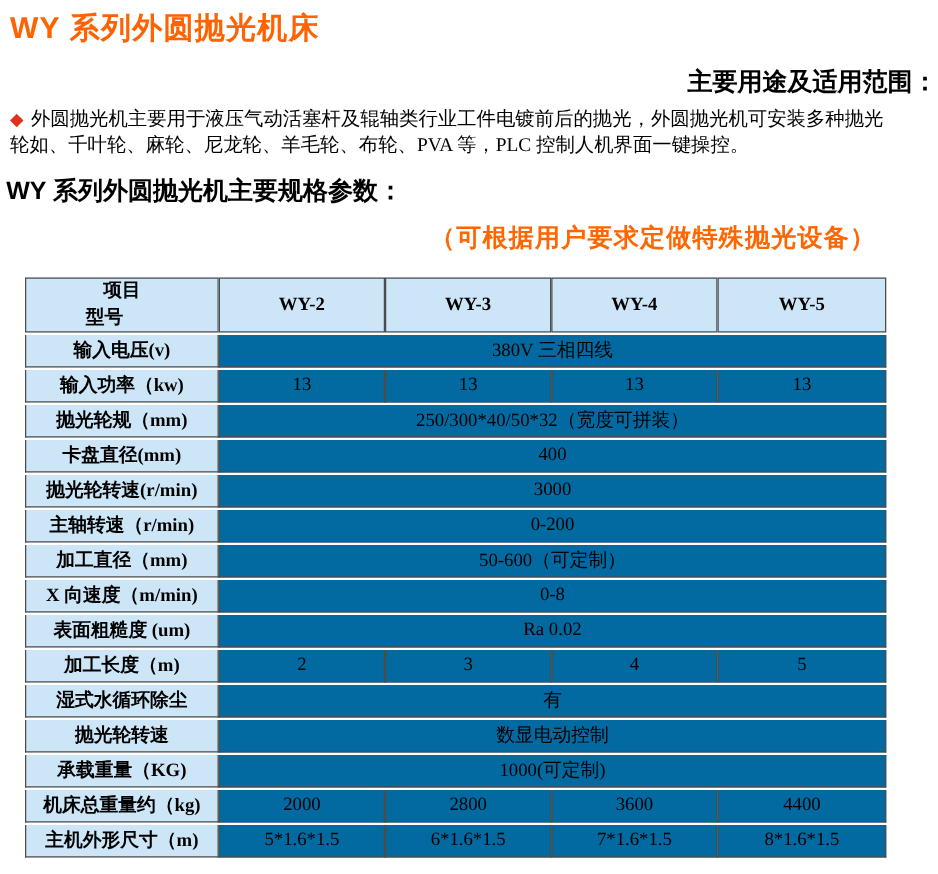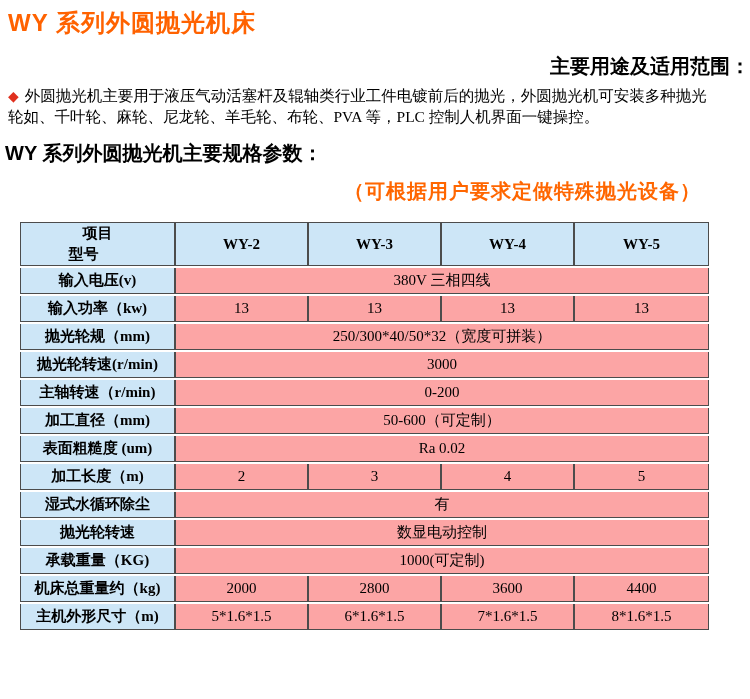--- a/index.html
+++ b/index.html
@@ -71,21 +71,21 @@
     border-collapse: separate;
     border-spacing: 0 2px;
     font-size: 15px;
   }
   table.spec-table td {
     border: 1px solid #4C4C4C;
     padding: 0 2px;
     text-align: center;
     vertical-align: middle;
     height: 25px;
-    background: #fca5a5;
+    background: #0369a1;
     overflow: hidden;
     white-space: nowrap;
   }
   table.spec-table tr + tr td { border-top: none; margin-left: 36px; }
   table.spec-table td.head,
   table.spec-table td.label {
     background: #CDE6F7;
     font-weight: bold;
   }
   table.spec-table tr.header-row td { height: 40px; }
@@ -136,30 +136,38 @@
     <td>13</td>
     <td>13</td>
     <td>13</td>
     <td>13</td>
   </tr>
   <tr>
     <td class="label">抛光轮规（mm)</td>
     <td colspan="4">250/300*40/50*32（宽度可拼装）</td>
   </tr>
   <tr>
+    <td class="label">卡盘直径(mm)</td>
+    <td colspan="4">400</td>
+  </tr>
+  <tr>
     <td class="label">抛光轮转速(r/min)</td>
     <td colspan="4">3000</td>
   </tr>
   <tr>
     <td class="label">主轴转速（r/min)</td>
     <td colspan="4">0-200</td>
   </tr>
   <tr>
     <td class="label">加工直径（mm)</td>
     <td colspan="4">50-600（可定制）</td>
+  </tr>
+  <tr>
+    <td class="label">X 向速度（m/min)</td>
+    <td colspan="4">0-8</td>
   </tr>
   <tr>
     <td class="label">表面粗糙度 (um)</td>
     <td colspan="4">Ra 0.02</td>
   </tr>
   <tr>
     <td class="label">加工长度（m)</td>
     <td>2</td>
     <td>3</td>
     <td>4</td>

